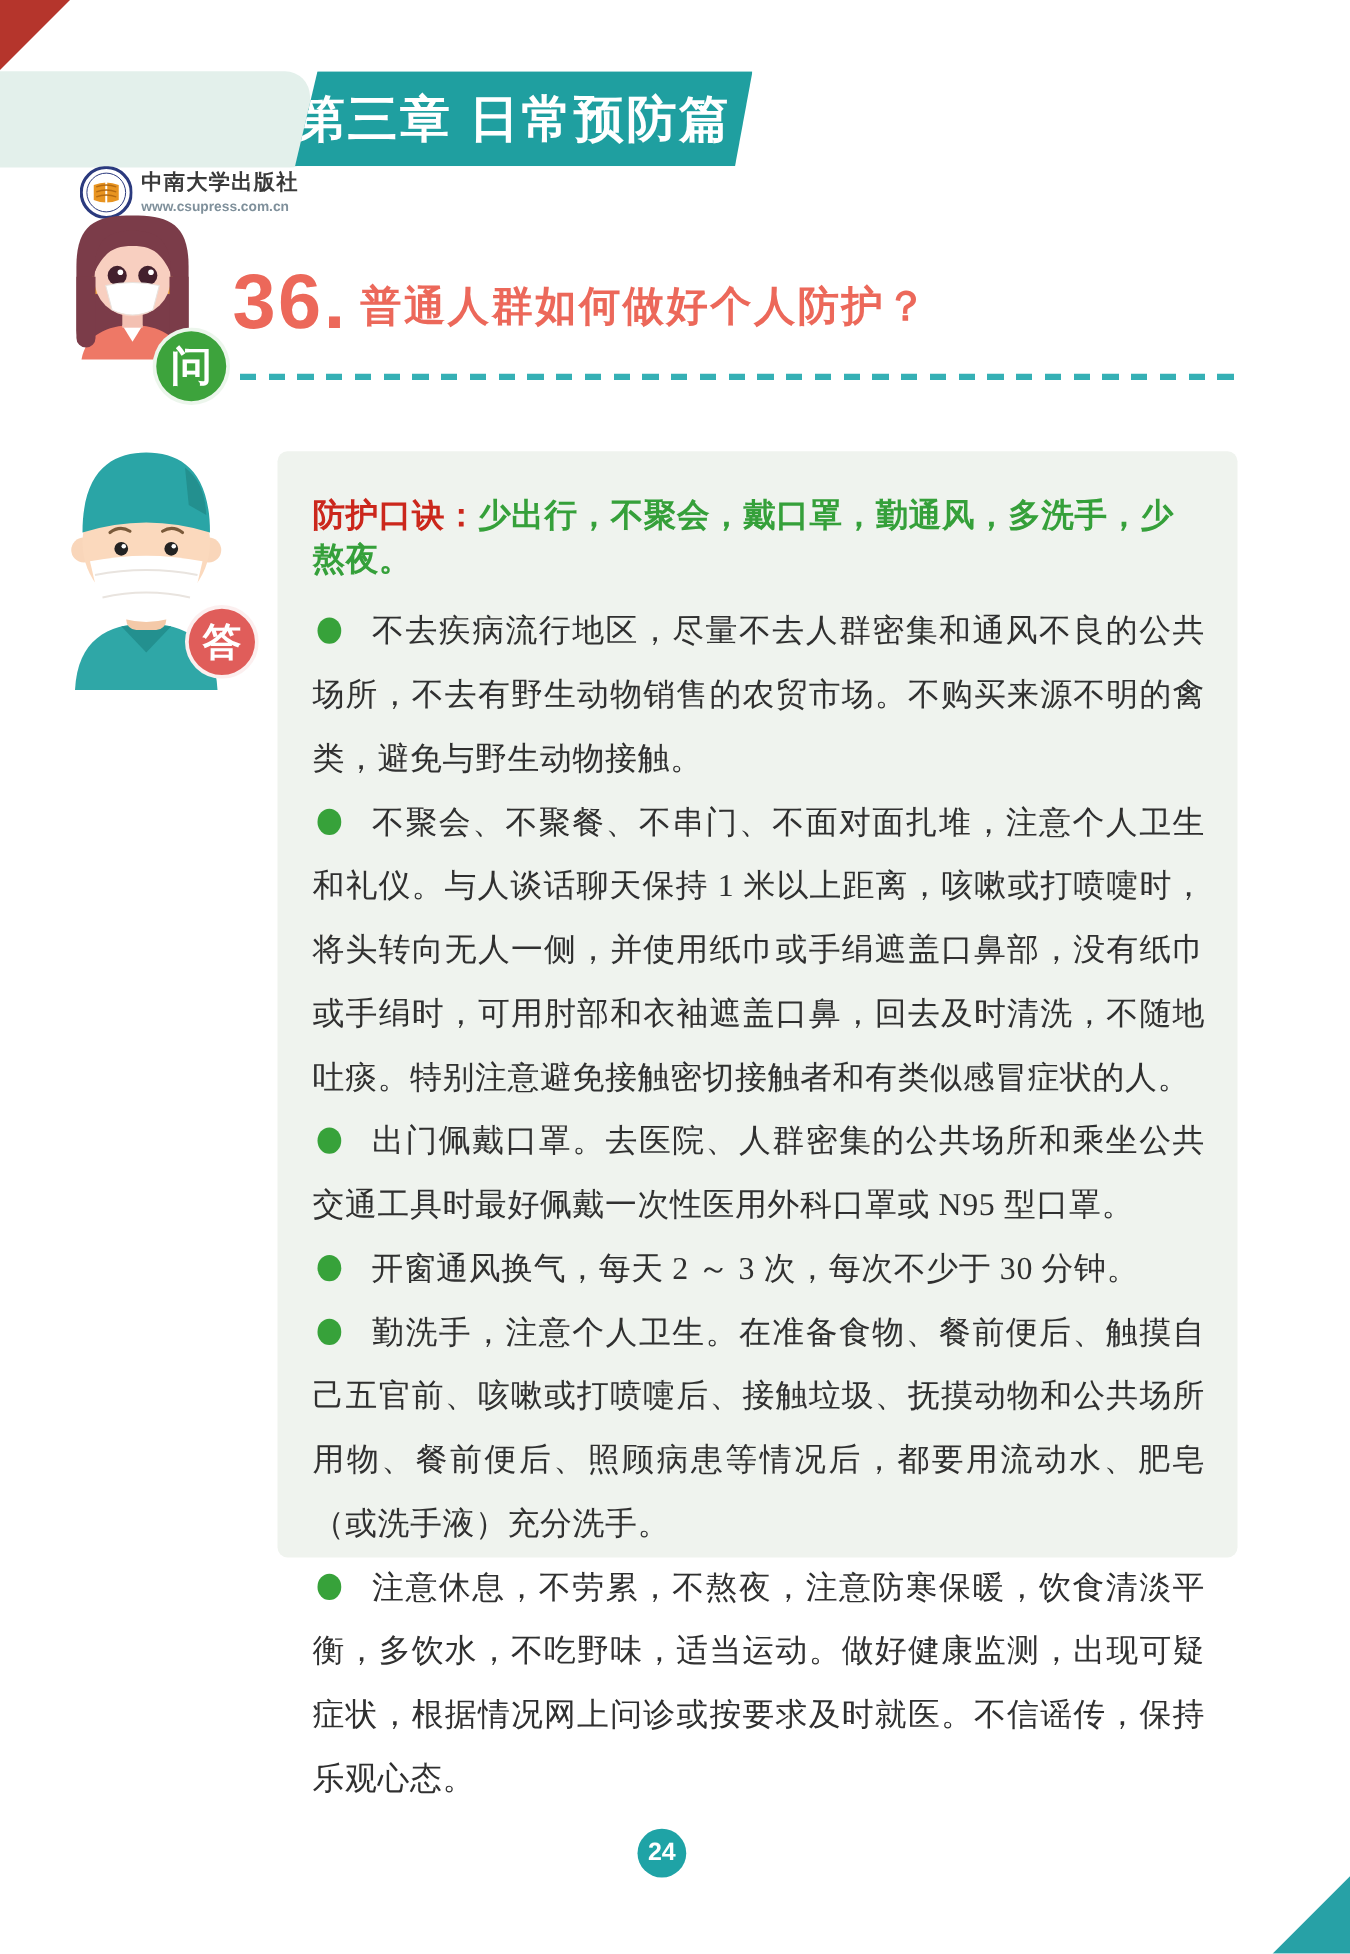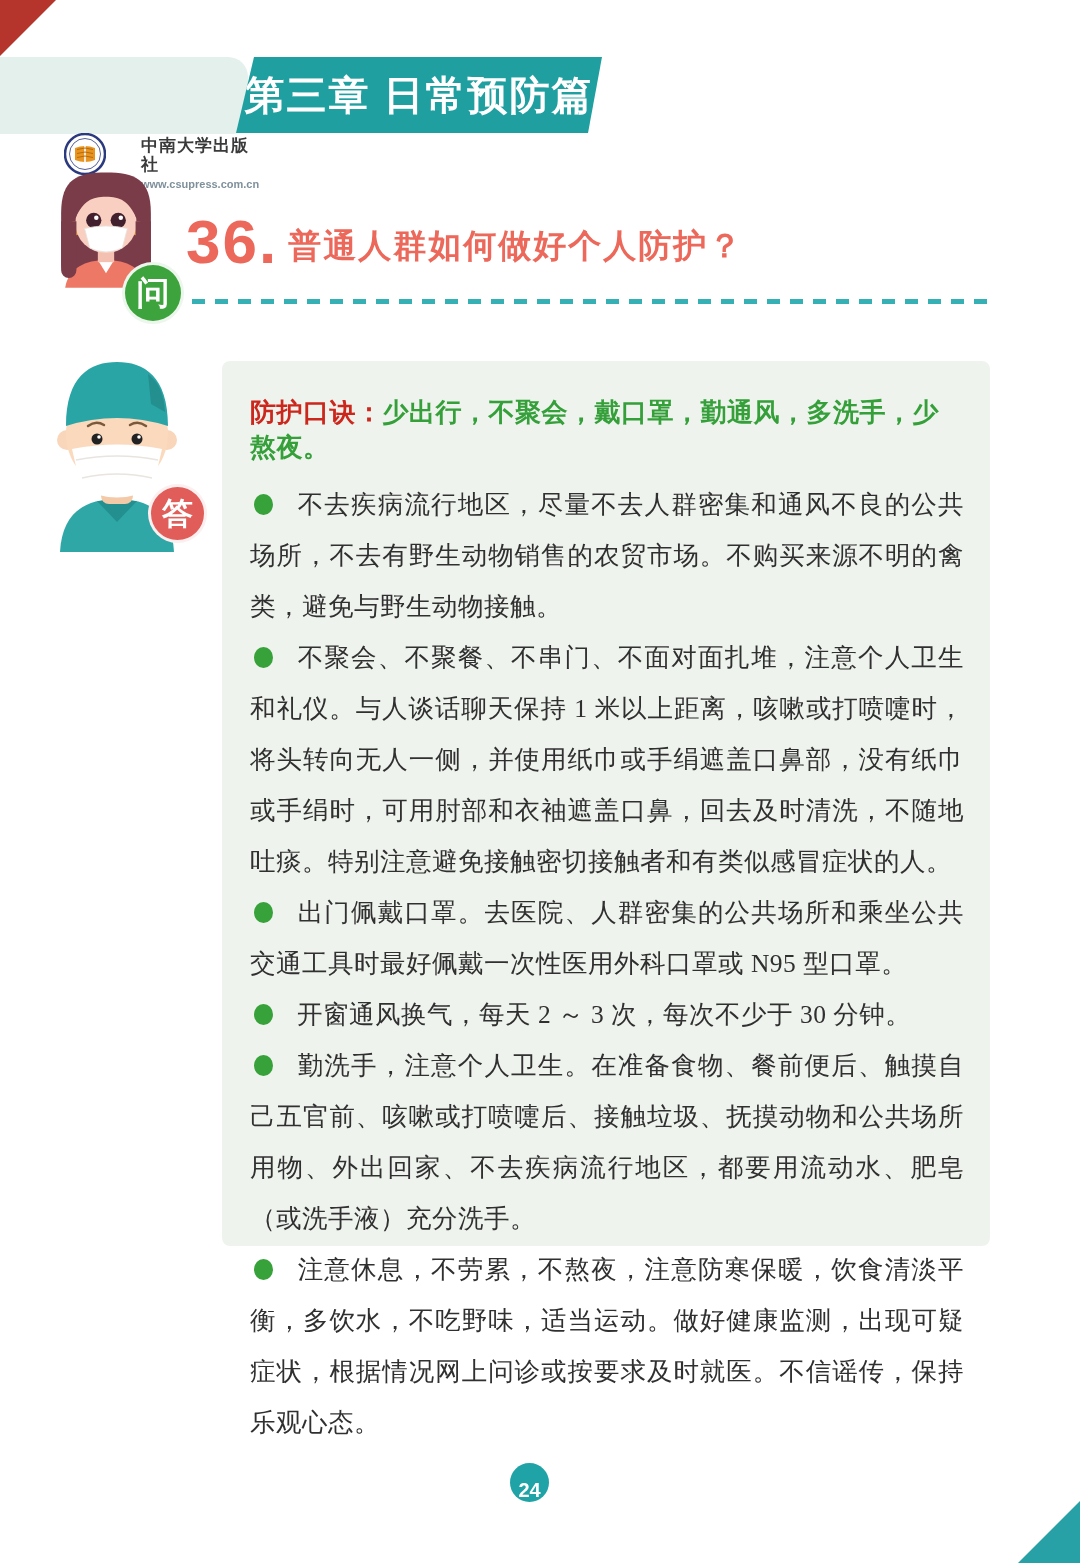--- a/index.html
+++ b/index.html
@@ -9,26 +9,26 @@
   
   .corner-tl{position:absolute;left:0;top:0;width:0;height:0;
              border-top:56px solid #b5352c;border-right:56px solid transparent;}
   .corner-br{position:absolute;right:0;bottom:0;width:0;height:0;
              border-bottom:62px solid #27a1a6;border-left:62px solid transparent;}
 
   
   .pub-bar{position:absolute;left:0;top:57px;width:248px;height:77px;background:#e3f0eb;
            border-radius:0 20px 16px 0;}
   .logo{position:absolute;left:64px;top:76px;width:42px;height:42px;}
-  .pub-text{position:absolute;left:113px;top:80px;line-height:1.1;margin-left:28px;}
+  .pub-text{position:absolute;left:113px;top:80px;line-height:1.1;}
   .pub-name{font-family:"Liberation Serif",serif;font-weight:bold;font-size:17px;color:#3a3a3a;letter-spacing:1px;}
   .pub-url{font-size:11px;color:#7f909b;margin-top:4px;font-weight:bold;}
   .chapter-banner{position:absolute;left:236px;top:57px;width:366px;height:76px;background:#1f9fa0;
                   clip-path:polygon(18px 0,100% 0,calc(100% - 14px) 100%,0 100%);
-                  display:flex;align-items:center;justify-content:center;}
+                  display:flex;align-items:center;}
   .chapter-banner span{color:#ffffff;font-size:40px;font-weight:900;letter-spacing:2px;}
 
   
   .q-avatar{position:absolute;left:55px;top:170px;width:102px;height:118px;}
   .badge{position:absolute;border-radius:50%;display:flex;align-items:center;justify-content:center;
          color:#fff;font-weight:900;border:3px solid rgba(255,255,255,.9);box-sizing:border-box;}
   .q-badge{left:122px;top:262px;width:62px;height:62px;background:#3da33c;font-size:33px;}
   .q-title{position:absolute;left:186px;top:206px;margin:0;color:#ec685a;white-space:nowrap;
            font-weight:900;}
   .q-num{font-size:62px;letter-spacing:2px;vertical-align:-6px;margin-right:10px;}
@@ -49,21 +49,21 @@
   .bullet{display:inline-block;width:19px;height:21px;background:#37a23a;border-radius:50%;
           margin:0 24px 0 4px;vertical-align:-2px;}
 
   
   .footer-info{position:absolute;left:64px;top:1460px;display:flex;}
   .footer-vbar{width:3px;height:42px;background:#9c9c9c;margin-right:12px;}
   .footer-line1{font-size:19px;color:#2aa7a9;line-height:22px;}
   .footer-line2{font-size:20px;color:#2aa7a9;font-weight:bold;line-height:24px;}
   .page-num{position:absolute;left:510px;top:1463px;width:39px;height:39px;border-radius:50%;
             background:#1fa3a6;color:#fff;font-size:20px;font-weight:bold;
-            display:flex;align-items:flex-end;justify-content:center;}
+            display:flex;align-items:center;justify-content:center;}
 </style>
 </head>
 <body>
 
 <div class="page">
 
   <div class="corner-tl"></div>
 
   <div class="pub-bar">
     <svg class="logo" viewBox="0 0 42 42">
@@ -126,21 +126,21 @@
   <div class="badge a-badge">
     <span>答</span>
   </div>
 
   <div class="answer-box">
     <p class="motto"><span class="motto-label">防护口诀：</span><span class="motto-text">少出行，不聚会，戴口罩，勤通风，多洗手，少熬夜。</span></p>
     <p class="bullet-para"><span class="bullet"></span><span>不去疾病流行地区，尽量不去人群密集和通风不良的公共场所，不去有野生动物销售的农贸市场。不购买来源不明的禽类，避免与野生动物接触。</span></p>
     <p class="bullet-para"><span class="bullet"></span><span>不聚会、不聚餐、不串门、不面对面扎堆，注意个人卫生和礼仪。与人谈话聊天保持 1 米以上距离，咳嗽或打喷嚏时，将头转向无人一侧，并使用纸巾或手绢遮盖口鼻部，没有纸巾或手绢时，可用肘部和衣袖遮盖口鼻，回去及时清洗，不随地吐痰。特别注意避免接触密切接触者和有类似感冒症状的人。</span></p>
     <p class="bullet-para"><span class="bullet"></span><span>出门佩戴口罩。去医院、人群密集的公共场所和乘坐公共交通工具时最好佩戴一次性医用外科口罩或 N95 型口罩。</span></p>
     <p class="bullet-para"><span class="bullet"></span><span>开窗通风换气，每天 2 ～ 3 次，每次不少于 30 分钟。</span></p>
-    <p class="bullet-para"><span class="bullet"></span><span>勤洗手，注意个人卫生。在准备食物、餐前便后、触摸自己五官前、咳嗽或打喷嚏后、接触垃圾、抚摸动物和公共场所用物、外出回家、不去疾病流行地区，都要用流动水、肥皂（或洗手液）充分洗手。</span></p>
+    <p class="bullet-para"><span class="bullet"></span><span>勤洗手，注意个人卫生。在准备食物、餐前便后、触摸自己五官前、咳嗽或打喷嚏后、接触垃圾、抚摸动物和公共场所用物、餐前便后、照顾病患等情况后，都要用流动水、肥皂（或洗手液）充分洗手。</span></p>
     <p class="bullet-para"><span class="bullet"></span><span>注意休息，不劳累，不熬夜，注意防寒保暖，饮食清淡平衡，多饮水，不吃野味，适当运动。做好健康监测，出现可疑症状，根据情况网上问诊或按要求及时就医。不信谣传，保持乐观心态。</span></p>
   </div>
 
   <div class="page-num">
     <span>24</span>
   </div>
 
   <div class="corner-br"></div>
 </div>
 

